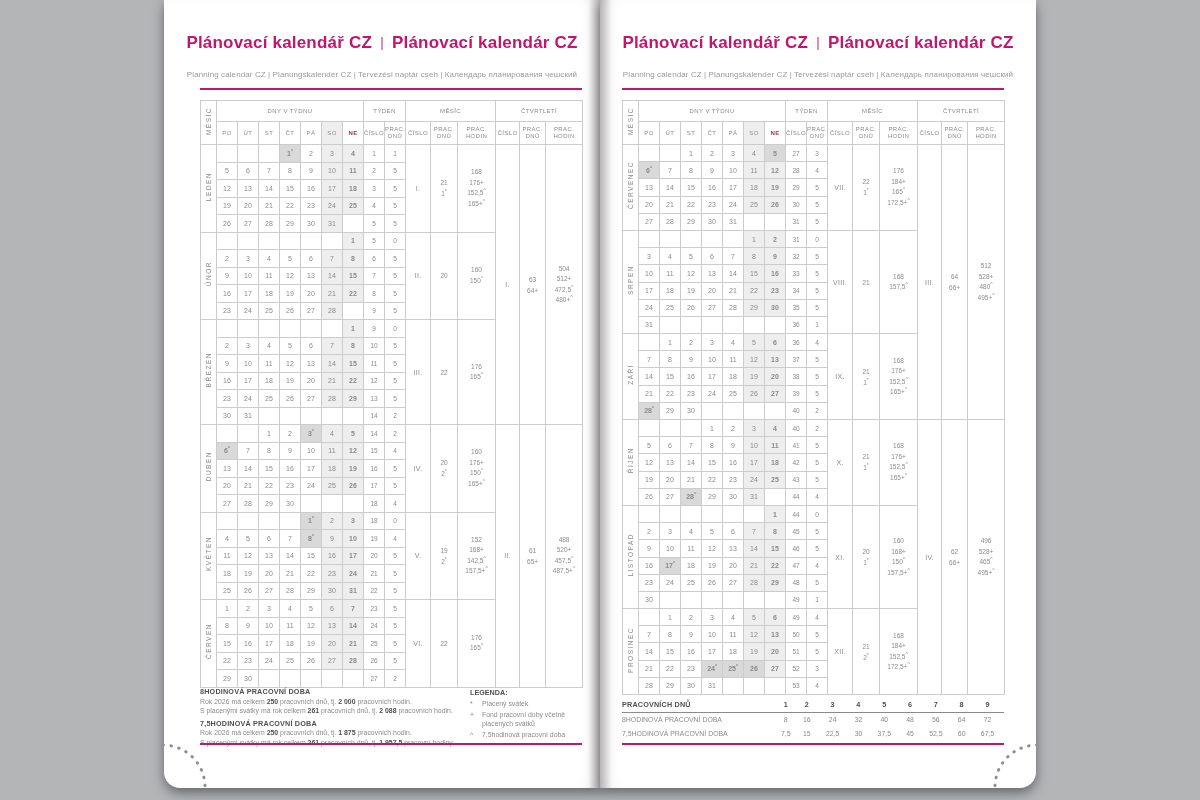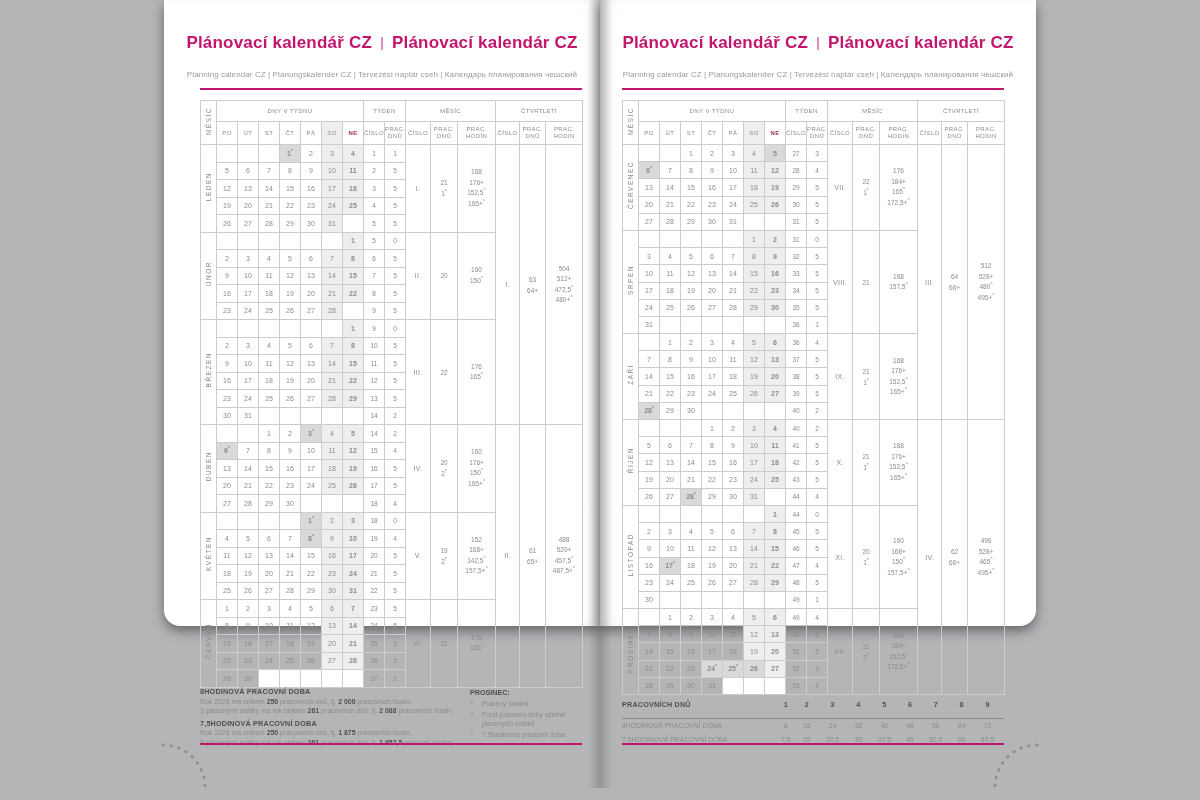--- a/index.html
+++ b/index.html
@@ -1,18 +1,18 @@
 <!DOCTYPE html>
 <html><head>
 <meta charset="utf-8">
 <style>
   html,body{margin:0;padding:0;}
   .stage{position:relative;width:1200px;height:800px;background:#b4b5b7;overflow:hidden;
          font-family:"Liberation Sans",sans-serif;}
-  .page{position:absolute;top:0;height:626px;width:436px;background:#ffffff;}
+  .page{position:absolute;top:0;height:788px;width:436px;background:#ffffff;}
   .page-left{left:164px;border-radius:0 0 0 16px;
     box-shadow:0 5px 12px rgba(40,40,45,.55), inset -14px 0 18px -12px rgba(0,0,0,.20);}
   .page-right{left:600px;border-radius:0 0 16px 0;
     box-shadow:0 5px 12px rgba(40,40,45,.55), inset 14px 0 18px -12px rgba(0,0,0,.20);}
   .gutter{position:absolute;left:588px;top:0;width:24px;height:788px;pointer-events:none;
     background:linear-gradient(to right,rgba(0,0,0,0),rgba(60,50,55,.26) 50%,rgba(0,0,0,0));}
 
   .page-head{padding-top:33px;text-align:center;}
   .title{font-size:17px;font-weight:bold;color:#c2156e;letter-spacing:.2px;}
   .tdiv{display:inline-block;width:2px;height:13px;background:#dc8fba;margin:0 9px;vertical-align:-2px;}
@@ -56,21 +56,21 @@
   .legend{position:absolute;left:306px;top:688px;width:114px;font-size:6.9px;color:#8b8b8b;
     line-height:9.2px;text-align:left;}
   .legend .h{color:#4f4f4f;font-weight:bold;font-size:7.2px;margin-bottom:2px;}
   .legend-item{display:flex;gap:6px;margin-top:1.5px;}
   .legend-item .sym{width:6px;flex:none;}
 
   .workdays{position:absolute;left:22px;top:697px;width:382px;}
   .workdays table{width:100%;border-collapse:collapse;}
   .workdays td{font-size:6.9px;color:#8b8b8b;text-align:center;padding:3.2px 0;}
   .workdays tr.whead td{color:#4f4f4f;font-weight:bold;font-size:7.2px;border-bottom:1px solid #8a8a8a;
-    padding-bottom:9px;letter-spacing:.2px;}
+    padding-bottom:3px;letter-spacing:.2px;}
   .workdays td.lbl{text-align:left;width:152px;}
 
   .bottom-rule{position:absolute;height:2px;background:#c2156e;top:743px;width:382px;}
   .page-left .bottom-rule{left:36px;}
   .page-right .bottom-rule{left:22px;}
 
   svg.dots{position:absolute;left:0;top:0;pointer-events:none;}
 </style>
 </head>
 <body>
@@ -563,21 +563,21 @@
       </div>
     <div class="notes">
       <div class="h">8HODINOVÁ PRACOVNÍ DOBA</div>
       <div>Rok 2026 má celkem <b>250</b> pracovních dnů, tj. <b>2 000</b> pracovních hodin.</div>
       <div>S placenými svátky má rok celkem <b>261</b> pracovních dnů, tj. <b>2 088</b> pracovních hodin.</div>
       <div class="h">7,5HODINOVÁ PRACOVNÍ DOBA</div>
       <div>Rok 2026 má celkem <b>250</b> pracovních dnů, tj. <b>1 875</b> pracovních hodin.</div>
       <div>S placenými svátky má rok celkem <b>261</b> pracovních dnů, tj. <b>1 957,5</b> pracovní hodiny.</div>
     </div>
     <div class="legend">
-      <div class="h">PROSINEC:</div>
+      <div class="h">LEGENDA:</div>
       <div id="legend-items">
           <div class="legend-item">
             <span class="sym">*</span>
             <span>Placený svátek</span>
           </div>
           <div class="legend-item">
             <span class="sym">+</span>
             <span>Fond pracovní doby včetně placených svátků</span>
           </div>
           <div class="legend-item">

